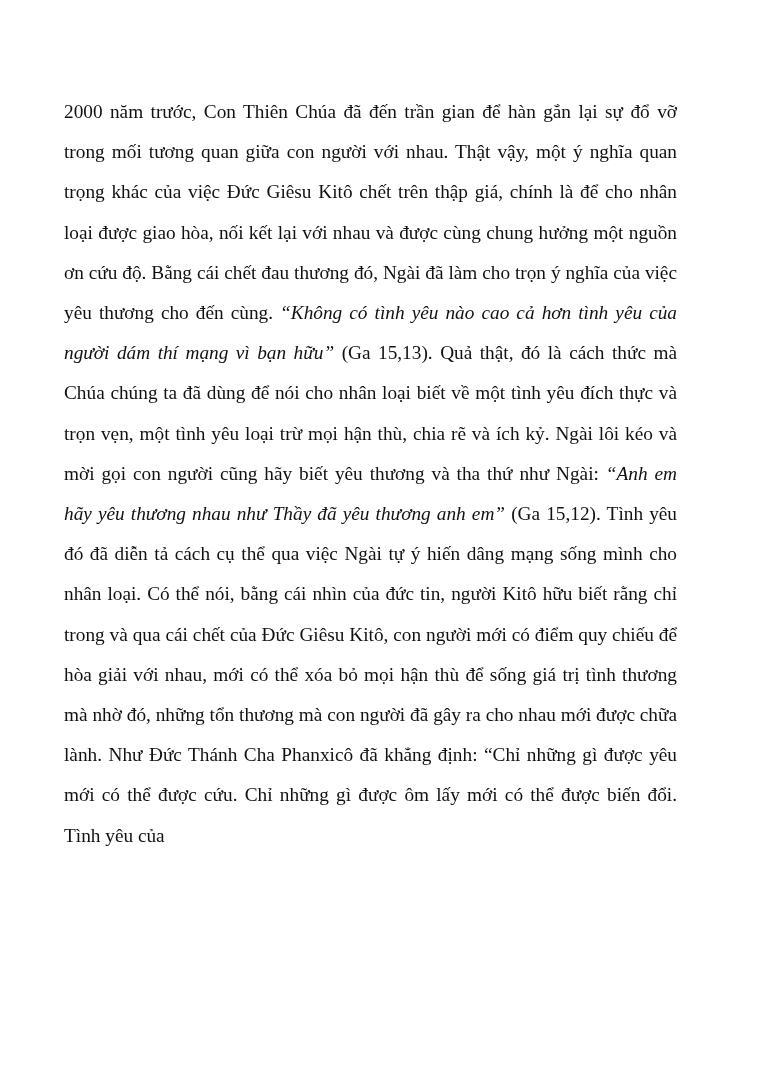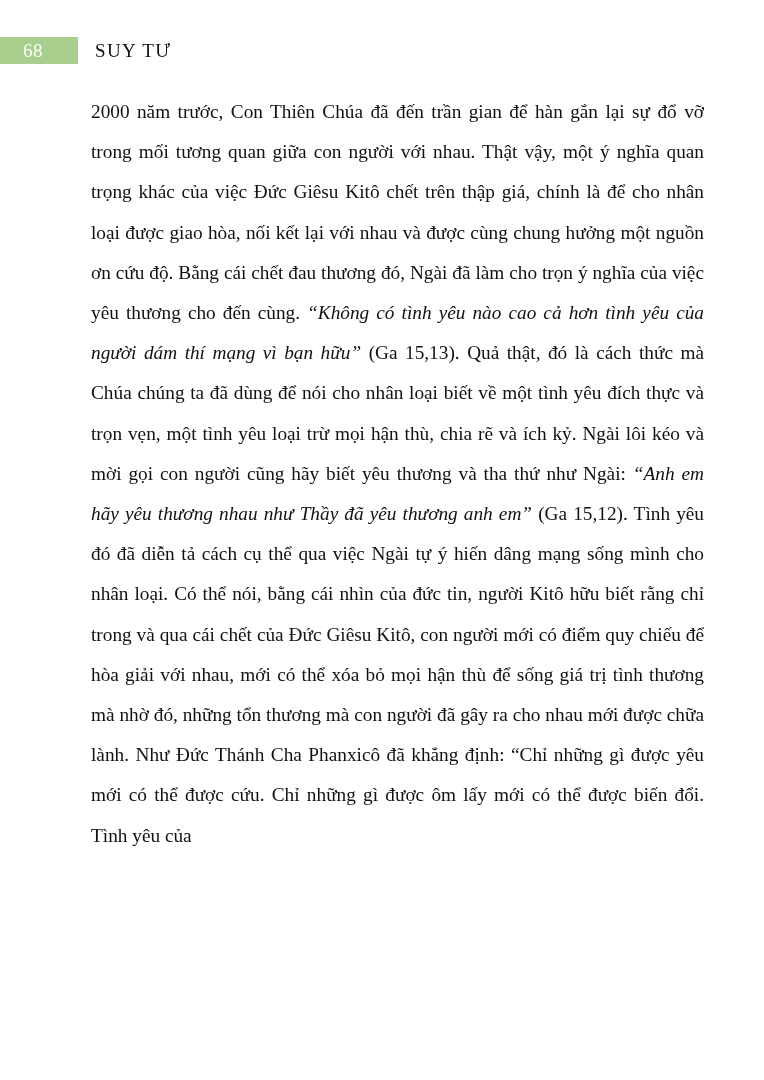--- a/index.html
+++ b/index.html
@@ -54,21 +54,21 @@
     align-items: center;
     font-size: 19px;
     letter-spacing: 1.4px;
     color: #111111;
     font-family: "Liberation Serif", "DejaVu Serif", serif;
   }
 
   
   .textblock {
     position: absolute;
-    left: 91px;
+    left: 64px;
     top: 92px;
     width: 613px;
   }
   .body-para {
     margin: 0;
     font-size: 19.3px;
     line-height: 40.2px;
     text-align: justify;
     text-justify: inter-word;
     color: #111111;
@@ -76,24 +76,18 @@
   }
   .quote {
     font-style: italic;
   }
 </style>
 </head>
 <body>
 
 <div class="page">
 
-  <div class="header">
-    <div class="folio-block">
-      <span class="folio-number">68</span>
-    </div>
-    <div class="running-title">SUY TƯ</div>
-  </div>
 
   <div class="textblock">
     <p class="body-para" id="para"><span>2000 năm trước, Con Thiên Chúa đã đến trần gian để hàn gắn lại sự đổ vỡ trong mối tương quan giữa con người với nhau. Thật vậy, một ý nghĩa quan trọng khác của việc Đức Giêsu Kitô chết trên thập giá, chính là để cho nhân loại được giao hòa, nối kết lại với nhau và được cùng chung hưởng một nguồn ơn cứu độ. Bằng cái chết đau thương đó, Ngài đã làm cho trọn ý nghĩa của việc yêu thương cho đến cùng. </span><span class="quote">“Không có tình yêu nào cao cả hơn tình yêu của người dám thí mạng vì bạn hữu”</span><span> (Ga 15,13). Quả thật, đó là cách thức mà Chúa chúng ta đã dùng để nói cho nhân loại biết về một tình yêu đích thực và trọn vẹn, một tình yêu loại trừ mọi hận thù, chia rẽ và ích kỷ. Ngài lôi kéo và mời gọi con người cũng hãy biết yêu thương và tha thứ như Ngài: </span><span class="quote">“Anh em hãy yêu thương nhau như Thầy đã yêu thương anh em”</span><span> (Ga 15,12). Tình yêu đó đã diễn tả cách cụ thể qua việc Ngài tự ý hiến dâng mạng sống mình cho nhân loại. Có thể nói, bằng cái nhìn của đức tin, người Kitô hữu biết rằng chỉ trong và qua cái chết của Đức Giêsu Kitô, con người mới có điểm quy chiếu để hòa giải với nhau, mới có thể xóa bỏ mọi hận thù để sống giá trị tình thương mà nhờ đó, những tổn thương mà con người đã gây ra cho nhau mới được chữa lành. Như Đức Thánh Cha Phanxicô đã khẳng định: “Chỉ những gì được yêu mới có thể được cứu. Chỉ những gì được ôm lấy mới có thể được biến đổi. Tình yêu của</span></p>
   </div>
 
 </div>
 
 </body></html>

